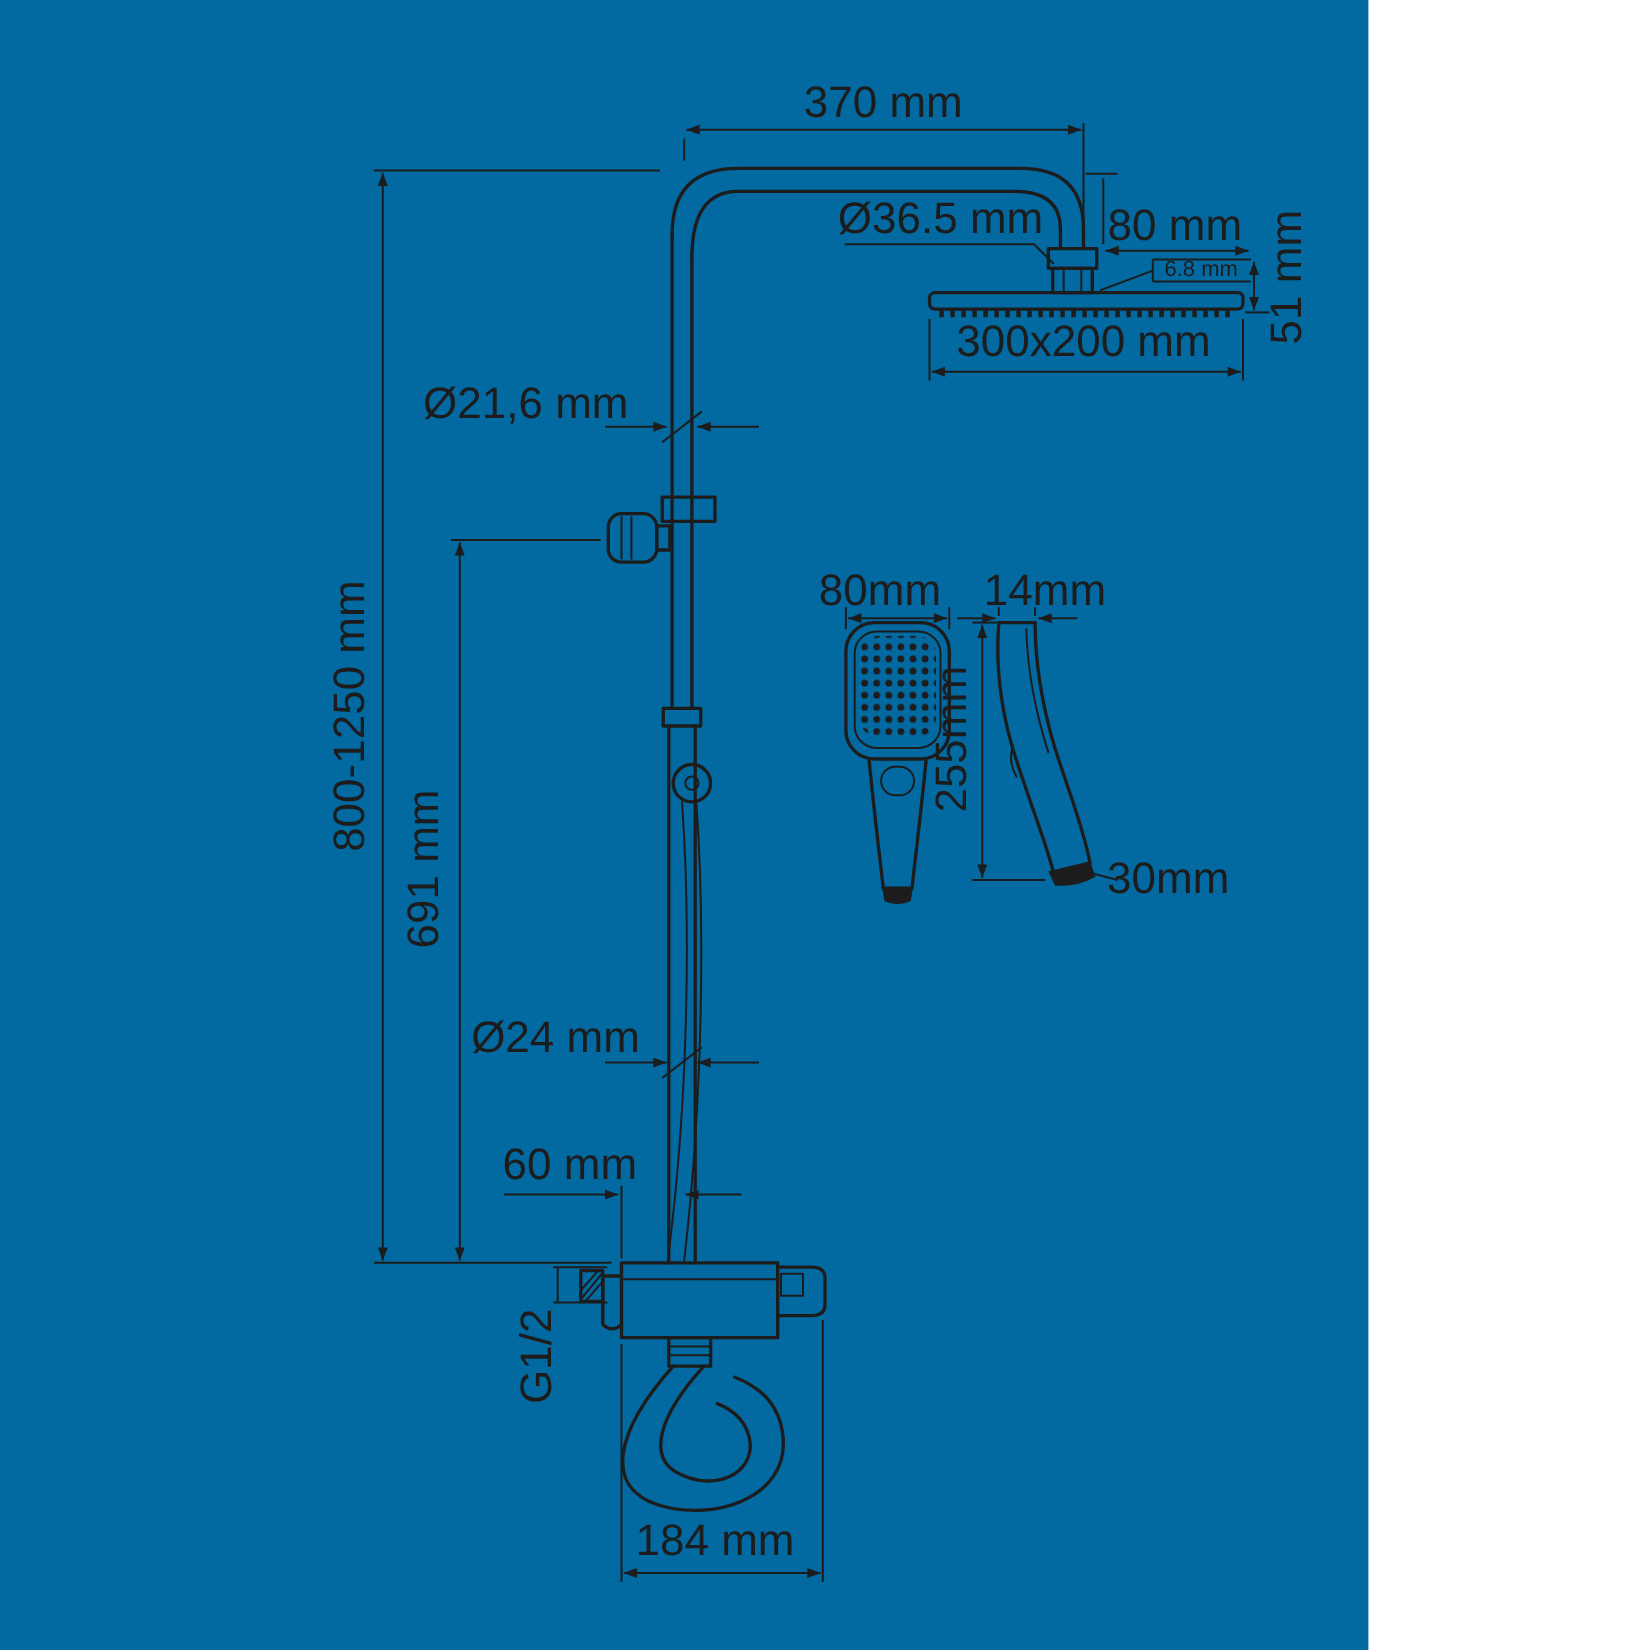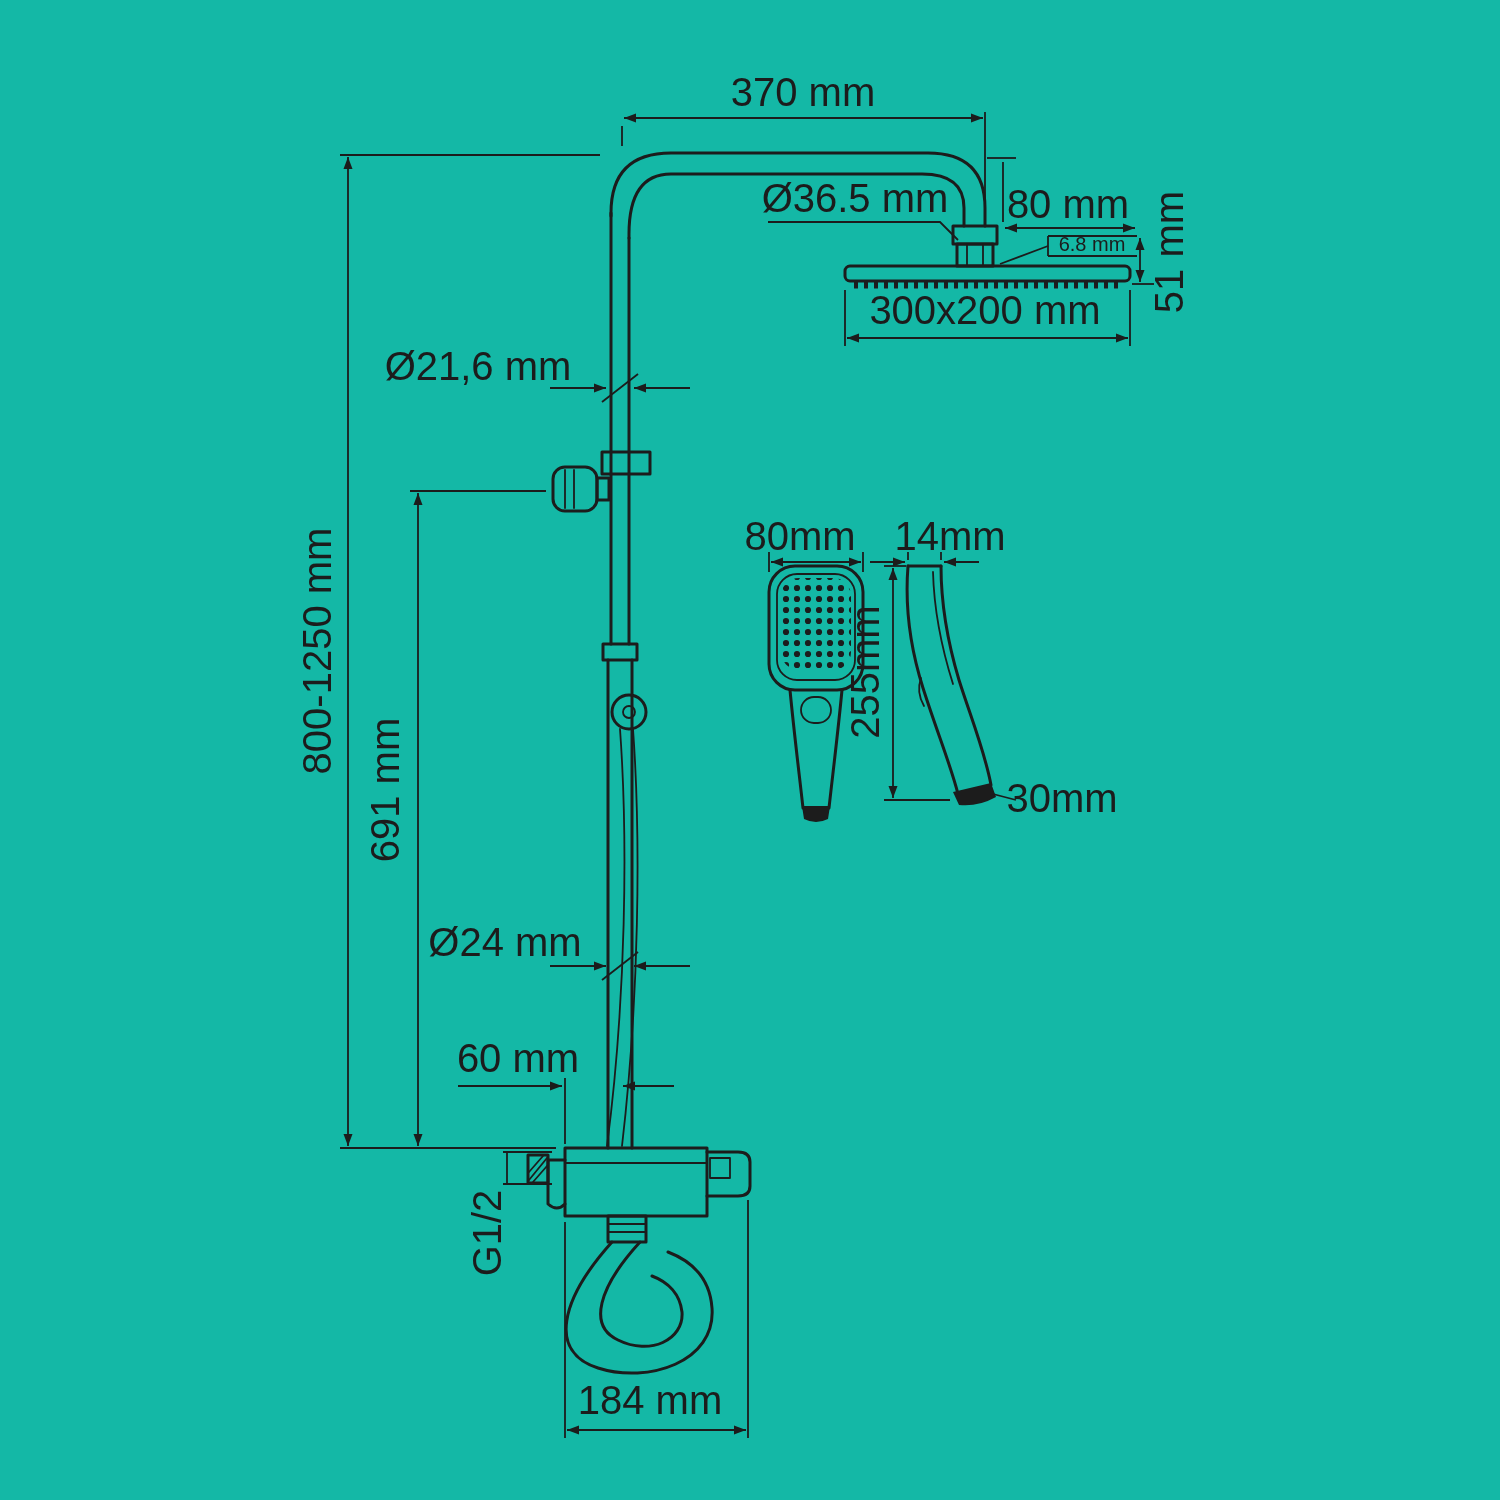--- a/index.html
+++ b/index.html
@@ -1,16 +1,16 @@
 <!DOCTYPE html>
 <html><head>
 <meta charset="utf-8">
 <style>
   html,body{margin:0;padding:0;background:#ffffff}
-  #stage{position:relative;width:1500px;height:1500px;background:#14b8a6;overflow:hidden;
+  #stage{position:relative;width:1244px;height:1500px;background:#0369a1;overflow:hidden;
          font-family:"Liberation Sans",sans-serif}
   
   .o{fill:none;stroke:#1c1c1c;stroke-width:3;stroke-linecap:round;stroke-linejoin:round}
   
   .f{fill:none;stroke:#1c1c1c;stroke-width:1.8;stroke-linecap:round;stroke-linejoin:round}
   
   .d{fill:none;stroke:#1c1c1c;stroke-width:1.8;stroke-linecap:butt}
   .teeth{fill:none;stroke:#1c1c1c;stroke-width:7;stroke-dasharray:4 6}
   .dark{fill:#1c1c1c;stroke:none}
   text{font-family:"Liberation Sans",sans-serif;fill:#1c1c1c;font-size:40px}

